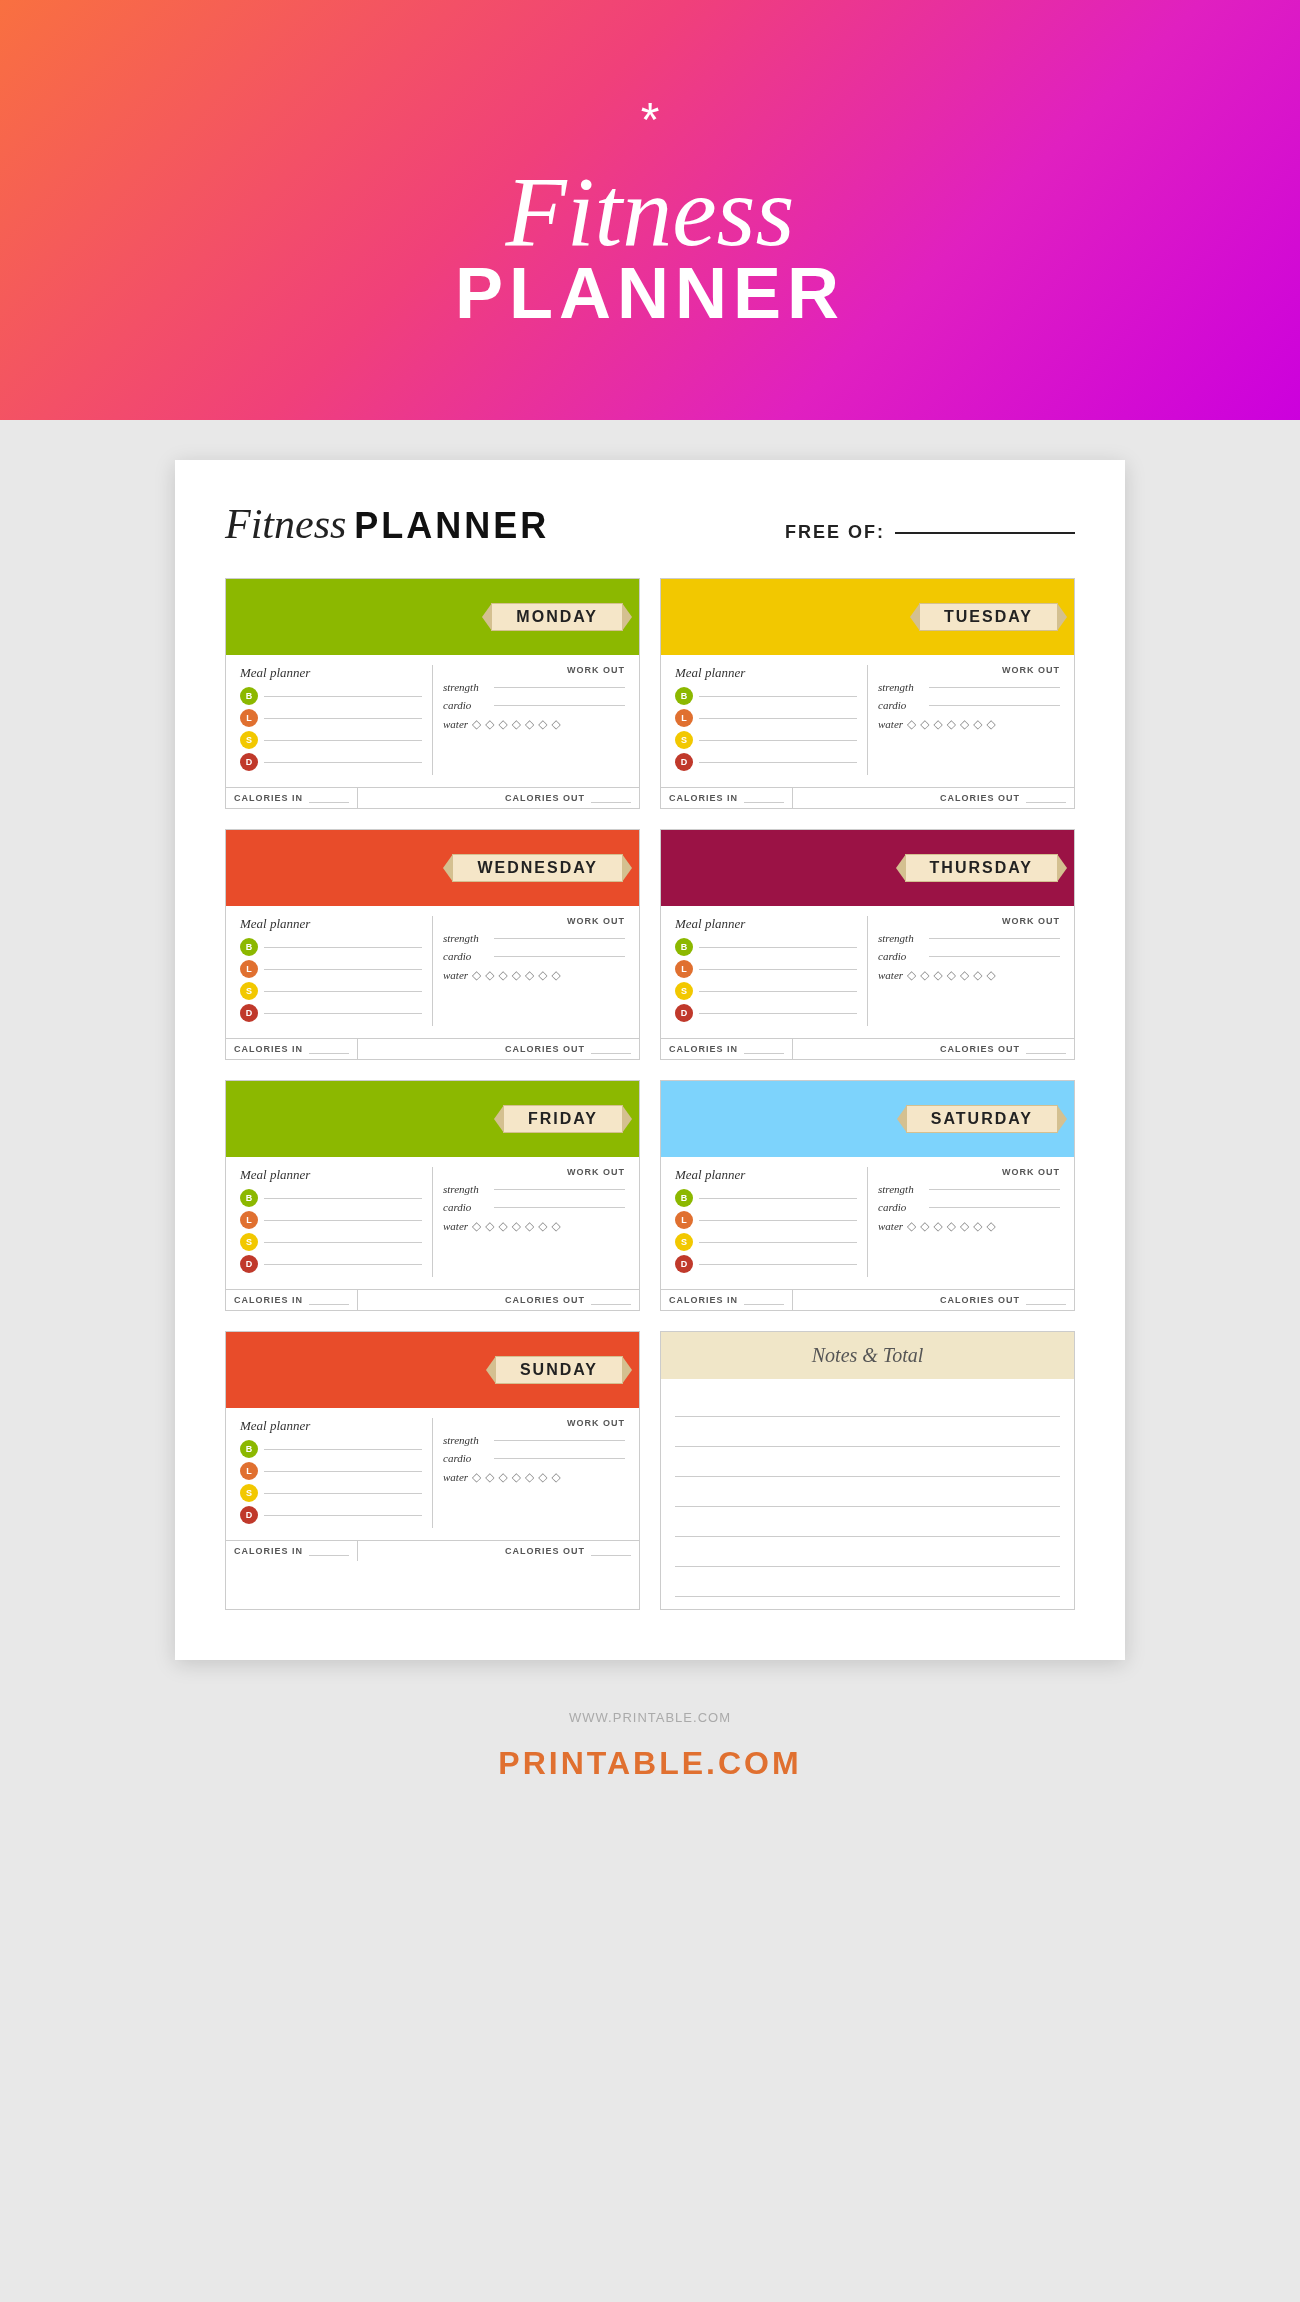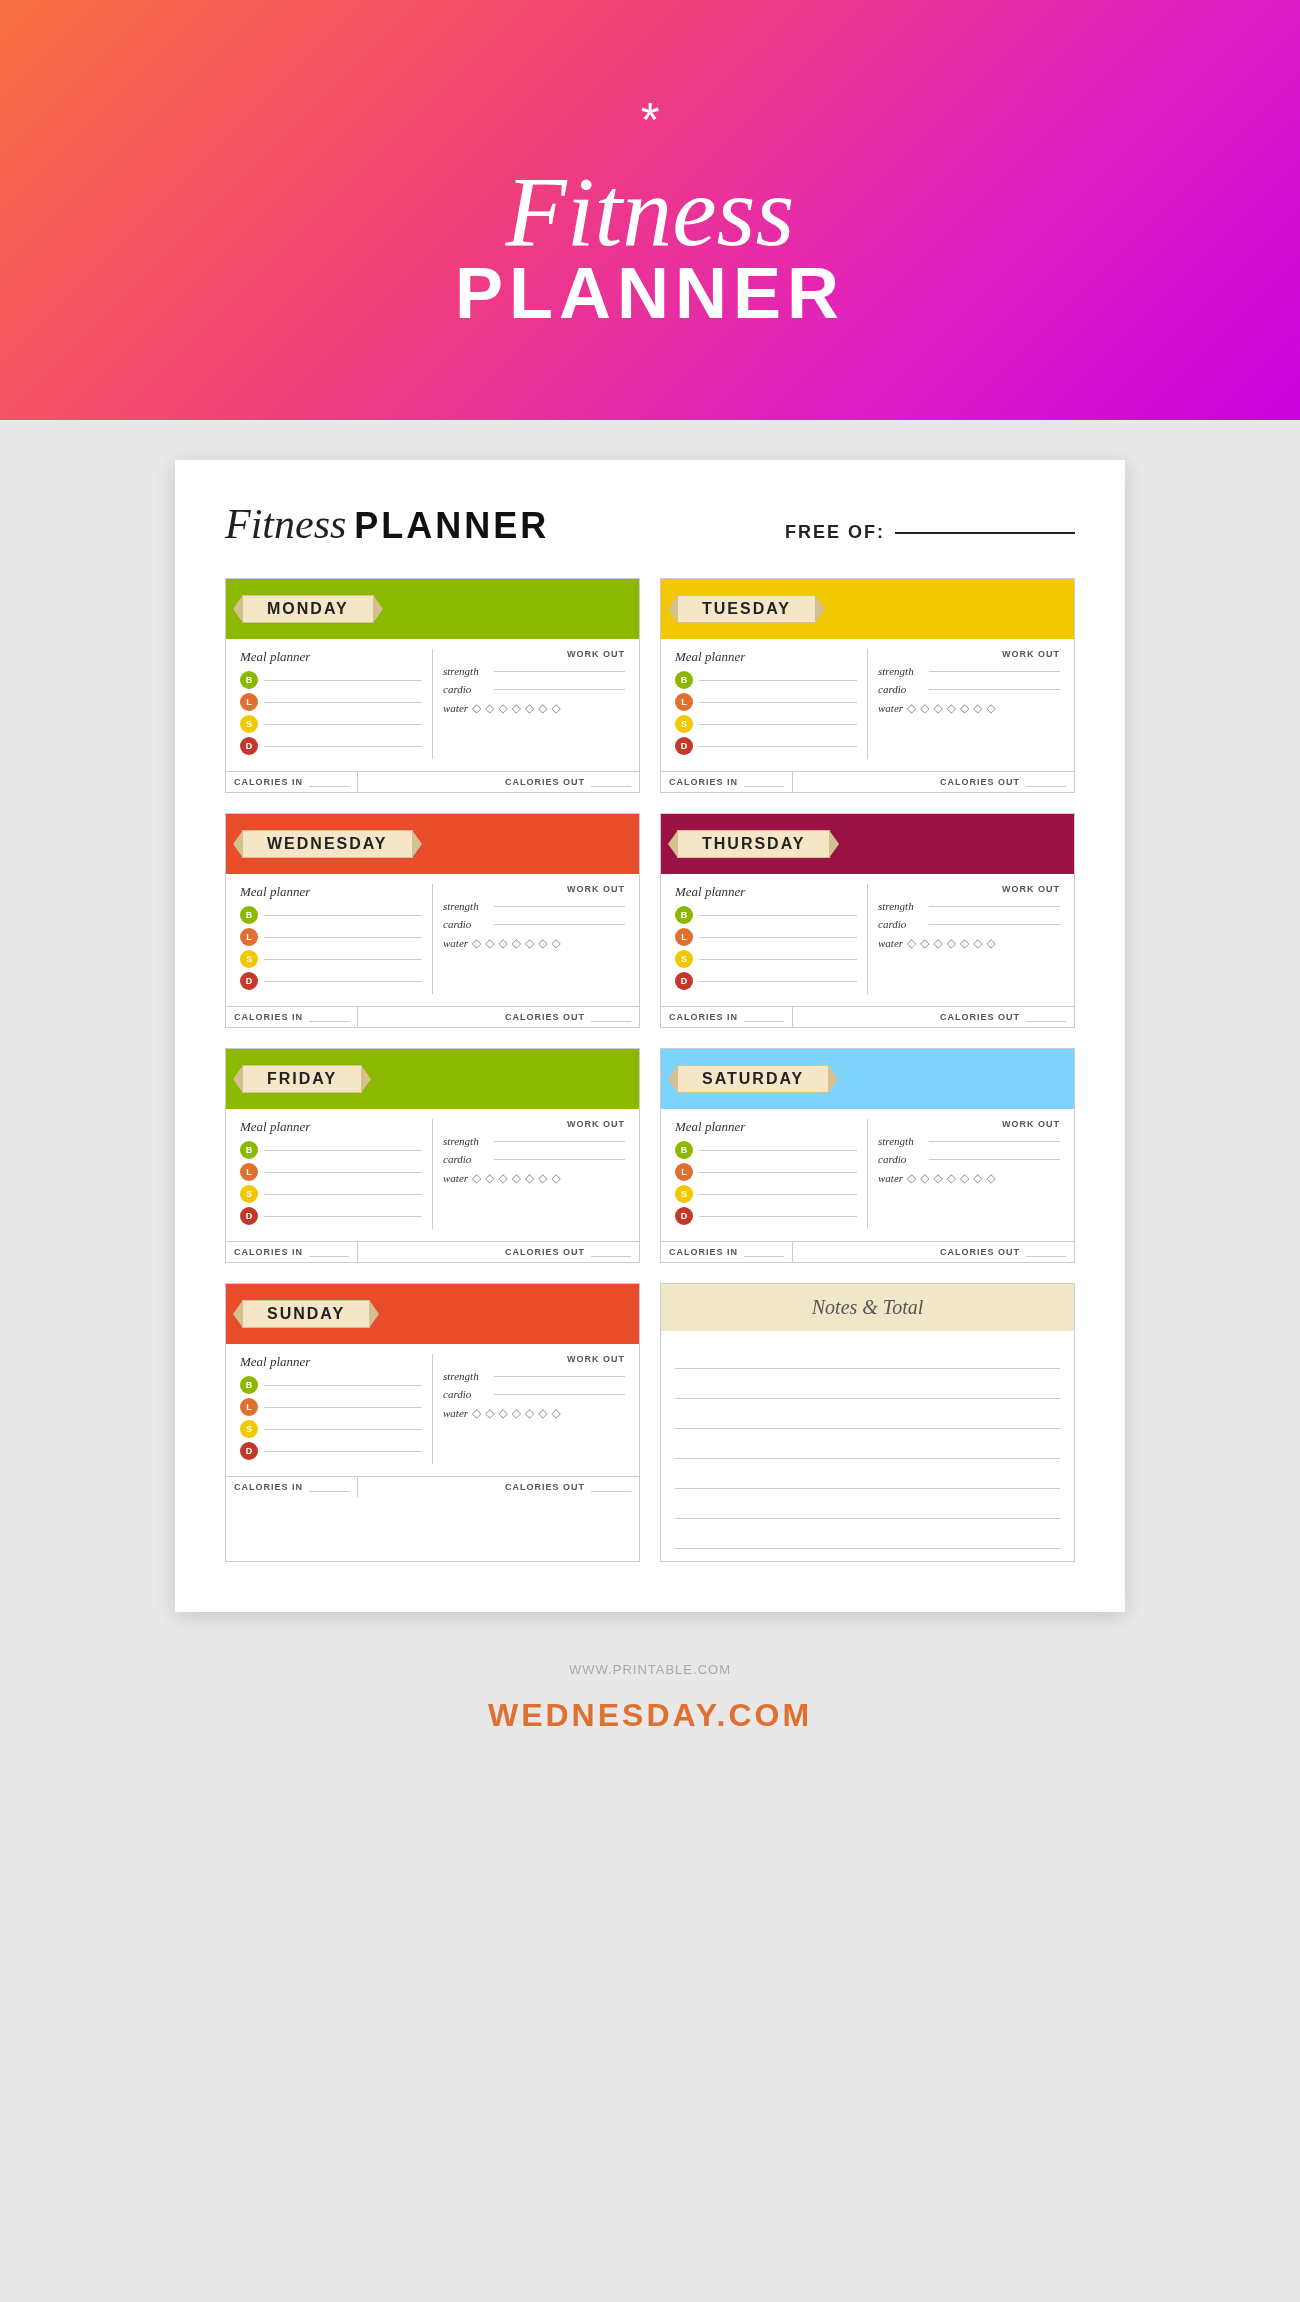--- a/index.html
+++ b/index.html
@@ -109,23 +109,23 @@
       grid-template-columns: 1fr 1fr;
       gap: 20px;
     }
 
     
     .day-card {
       border: 1.5px solid #ccc;
       overflow: hidden;
     }
     .day-header {
-      padding: 16px 16px;
-      display: flex;
-      justify-content: flex-start;
+      padding: 24px 16px;
+      display: flex;
+      justify-content: flex-end;
       align-items: center;
       position: relative;
     }
     .day-header-label {
       background: #f5e6c8;
       border: 1.5px solid #d4c090;
       padding: 4px 24px;
       font-size: 16px;
       font-weight: 900;
       letter-spacing: 2px;
@@ -738,13 +738,13 @@
           <div class="notes-line"></div>
           <div class="notes-line"></div>
           <div class="notes-line"></div>
         </div>
     </div>
   </div>
 
 </div>
 
 <div class="footer-website">WWW.PRINTABLE.COM</div>
-<div class="footer-brand">WEDNESDAY.COM</div>
+<div class="footer-brand">PRINTABLE.COM</div>
 
 </body></html>

